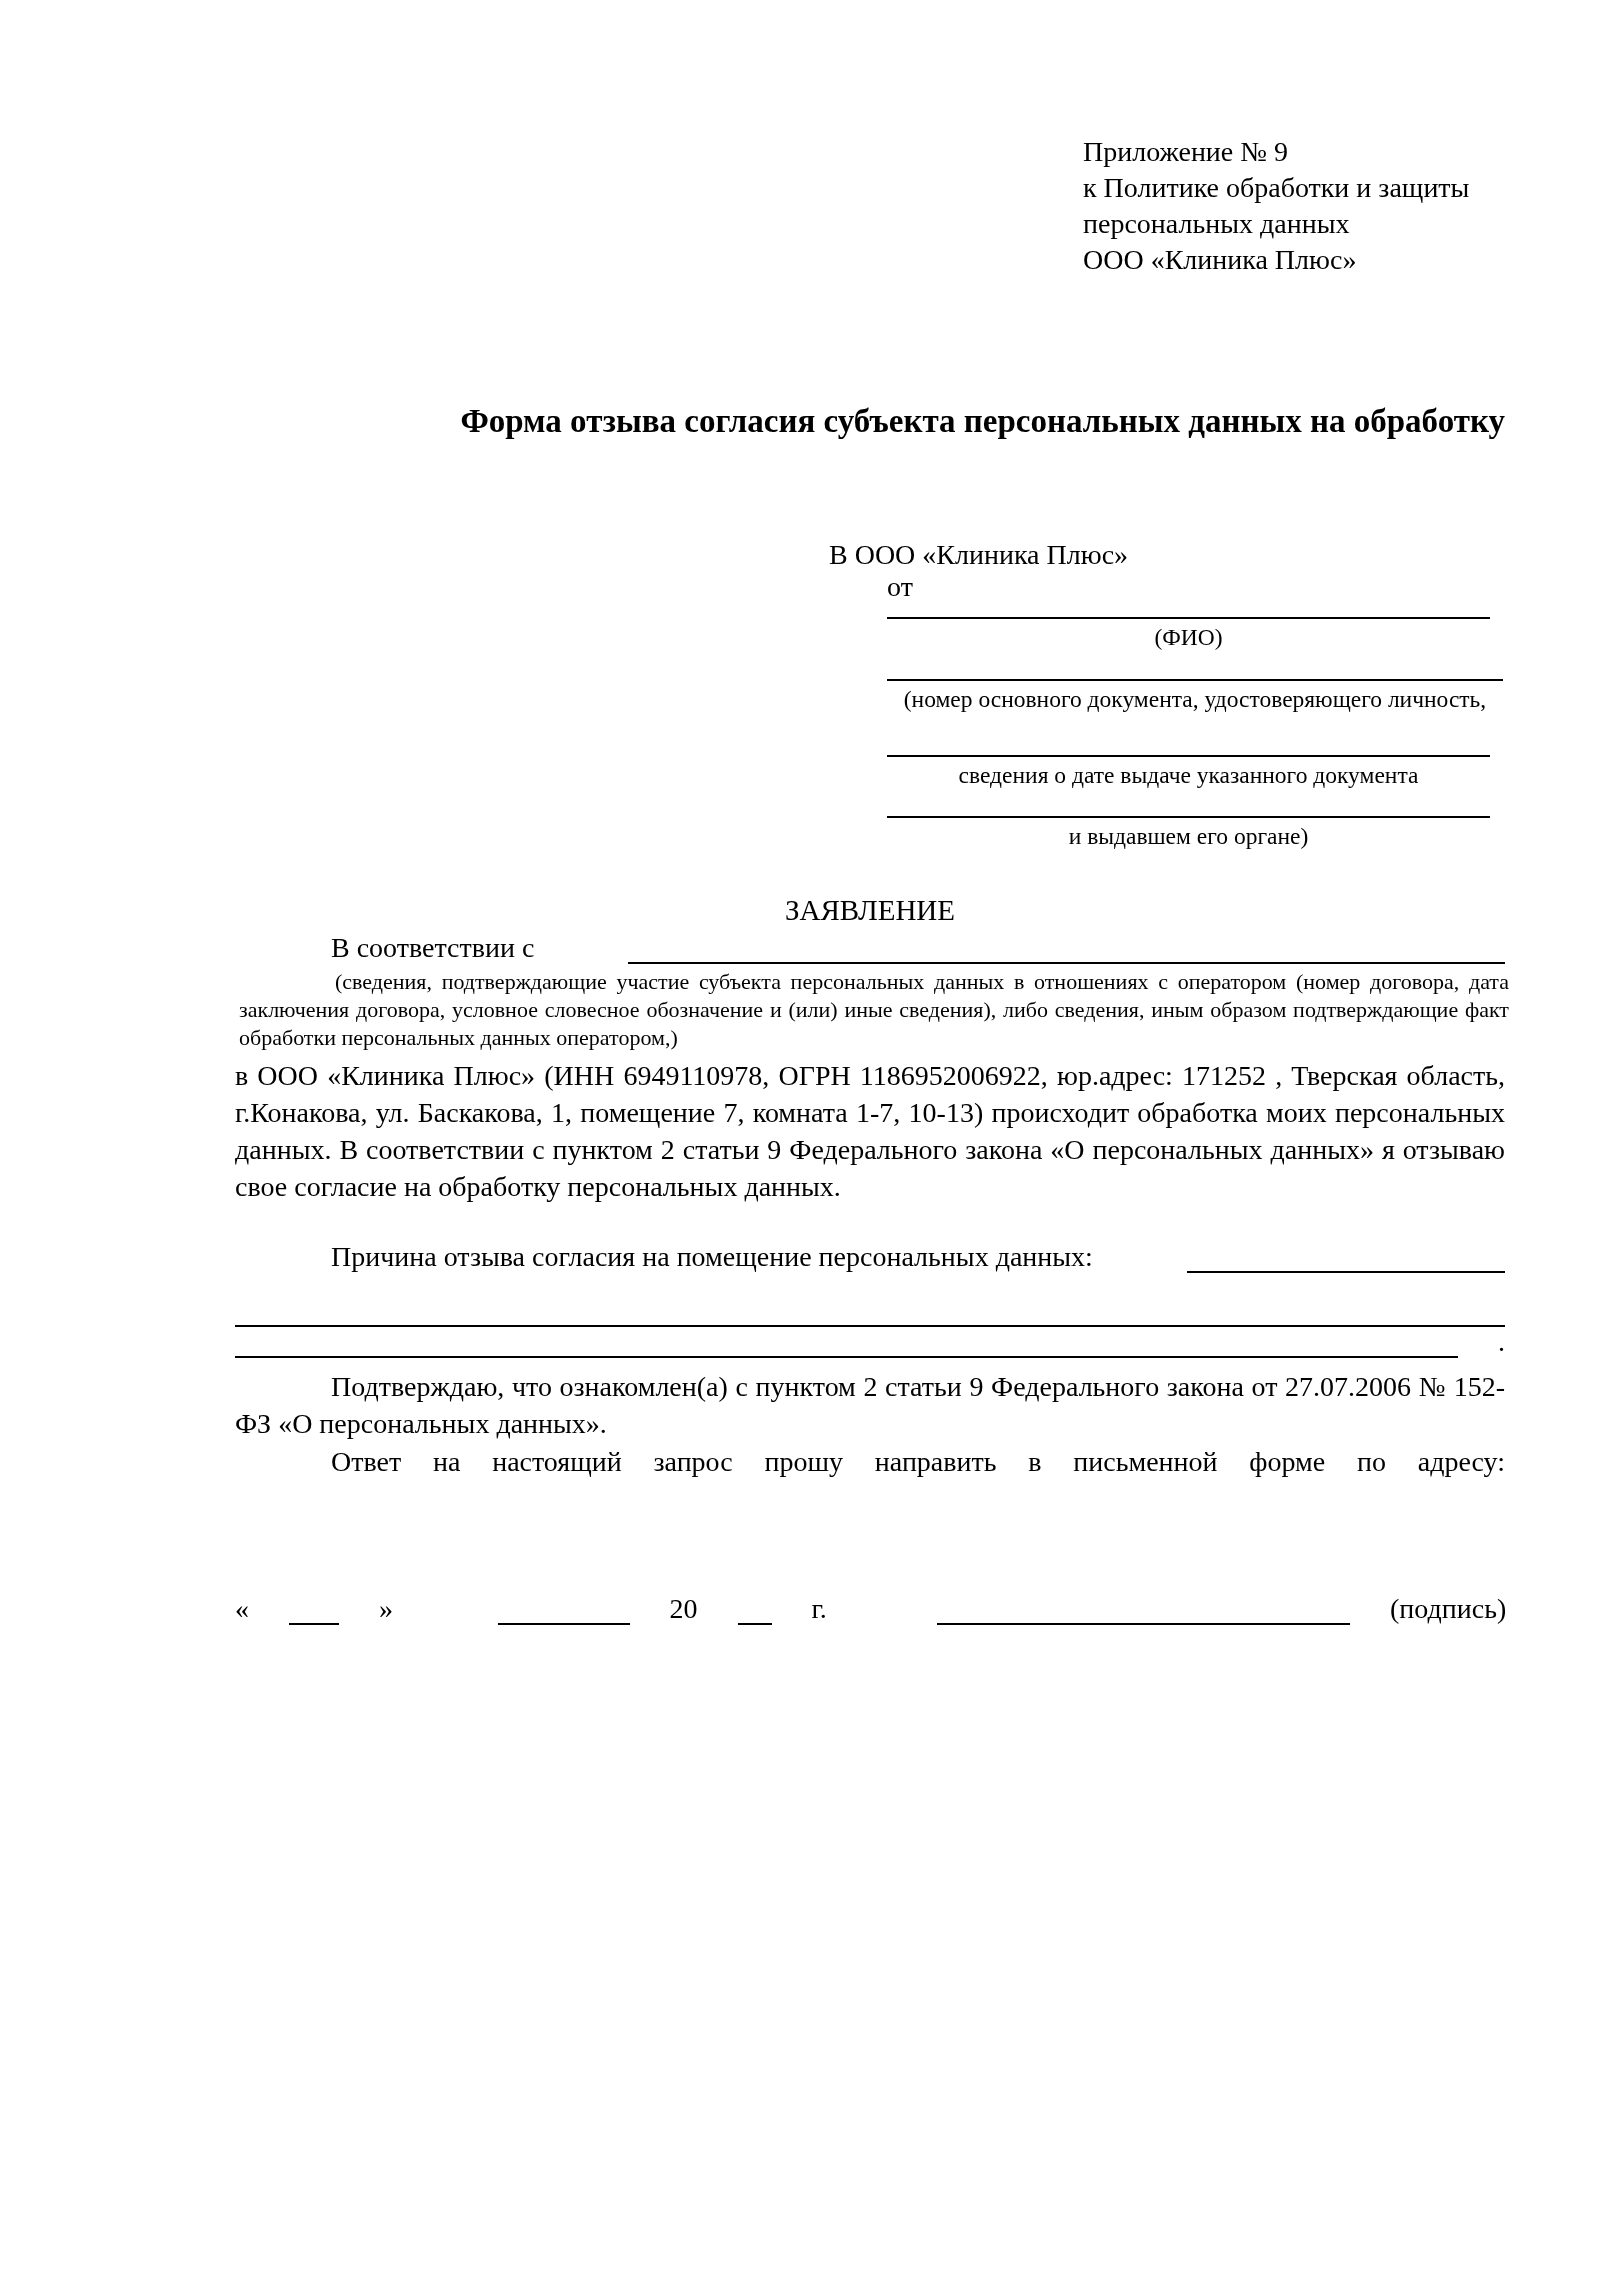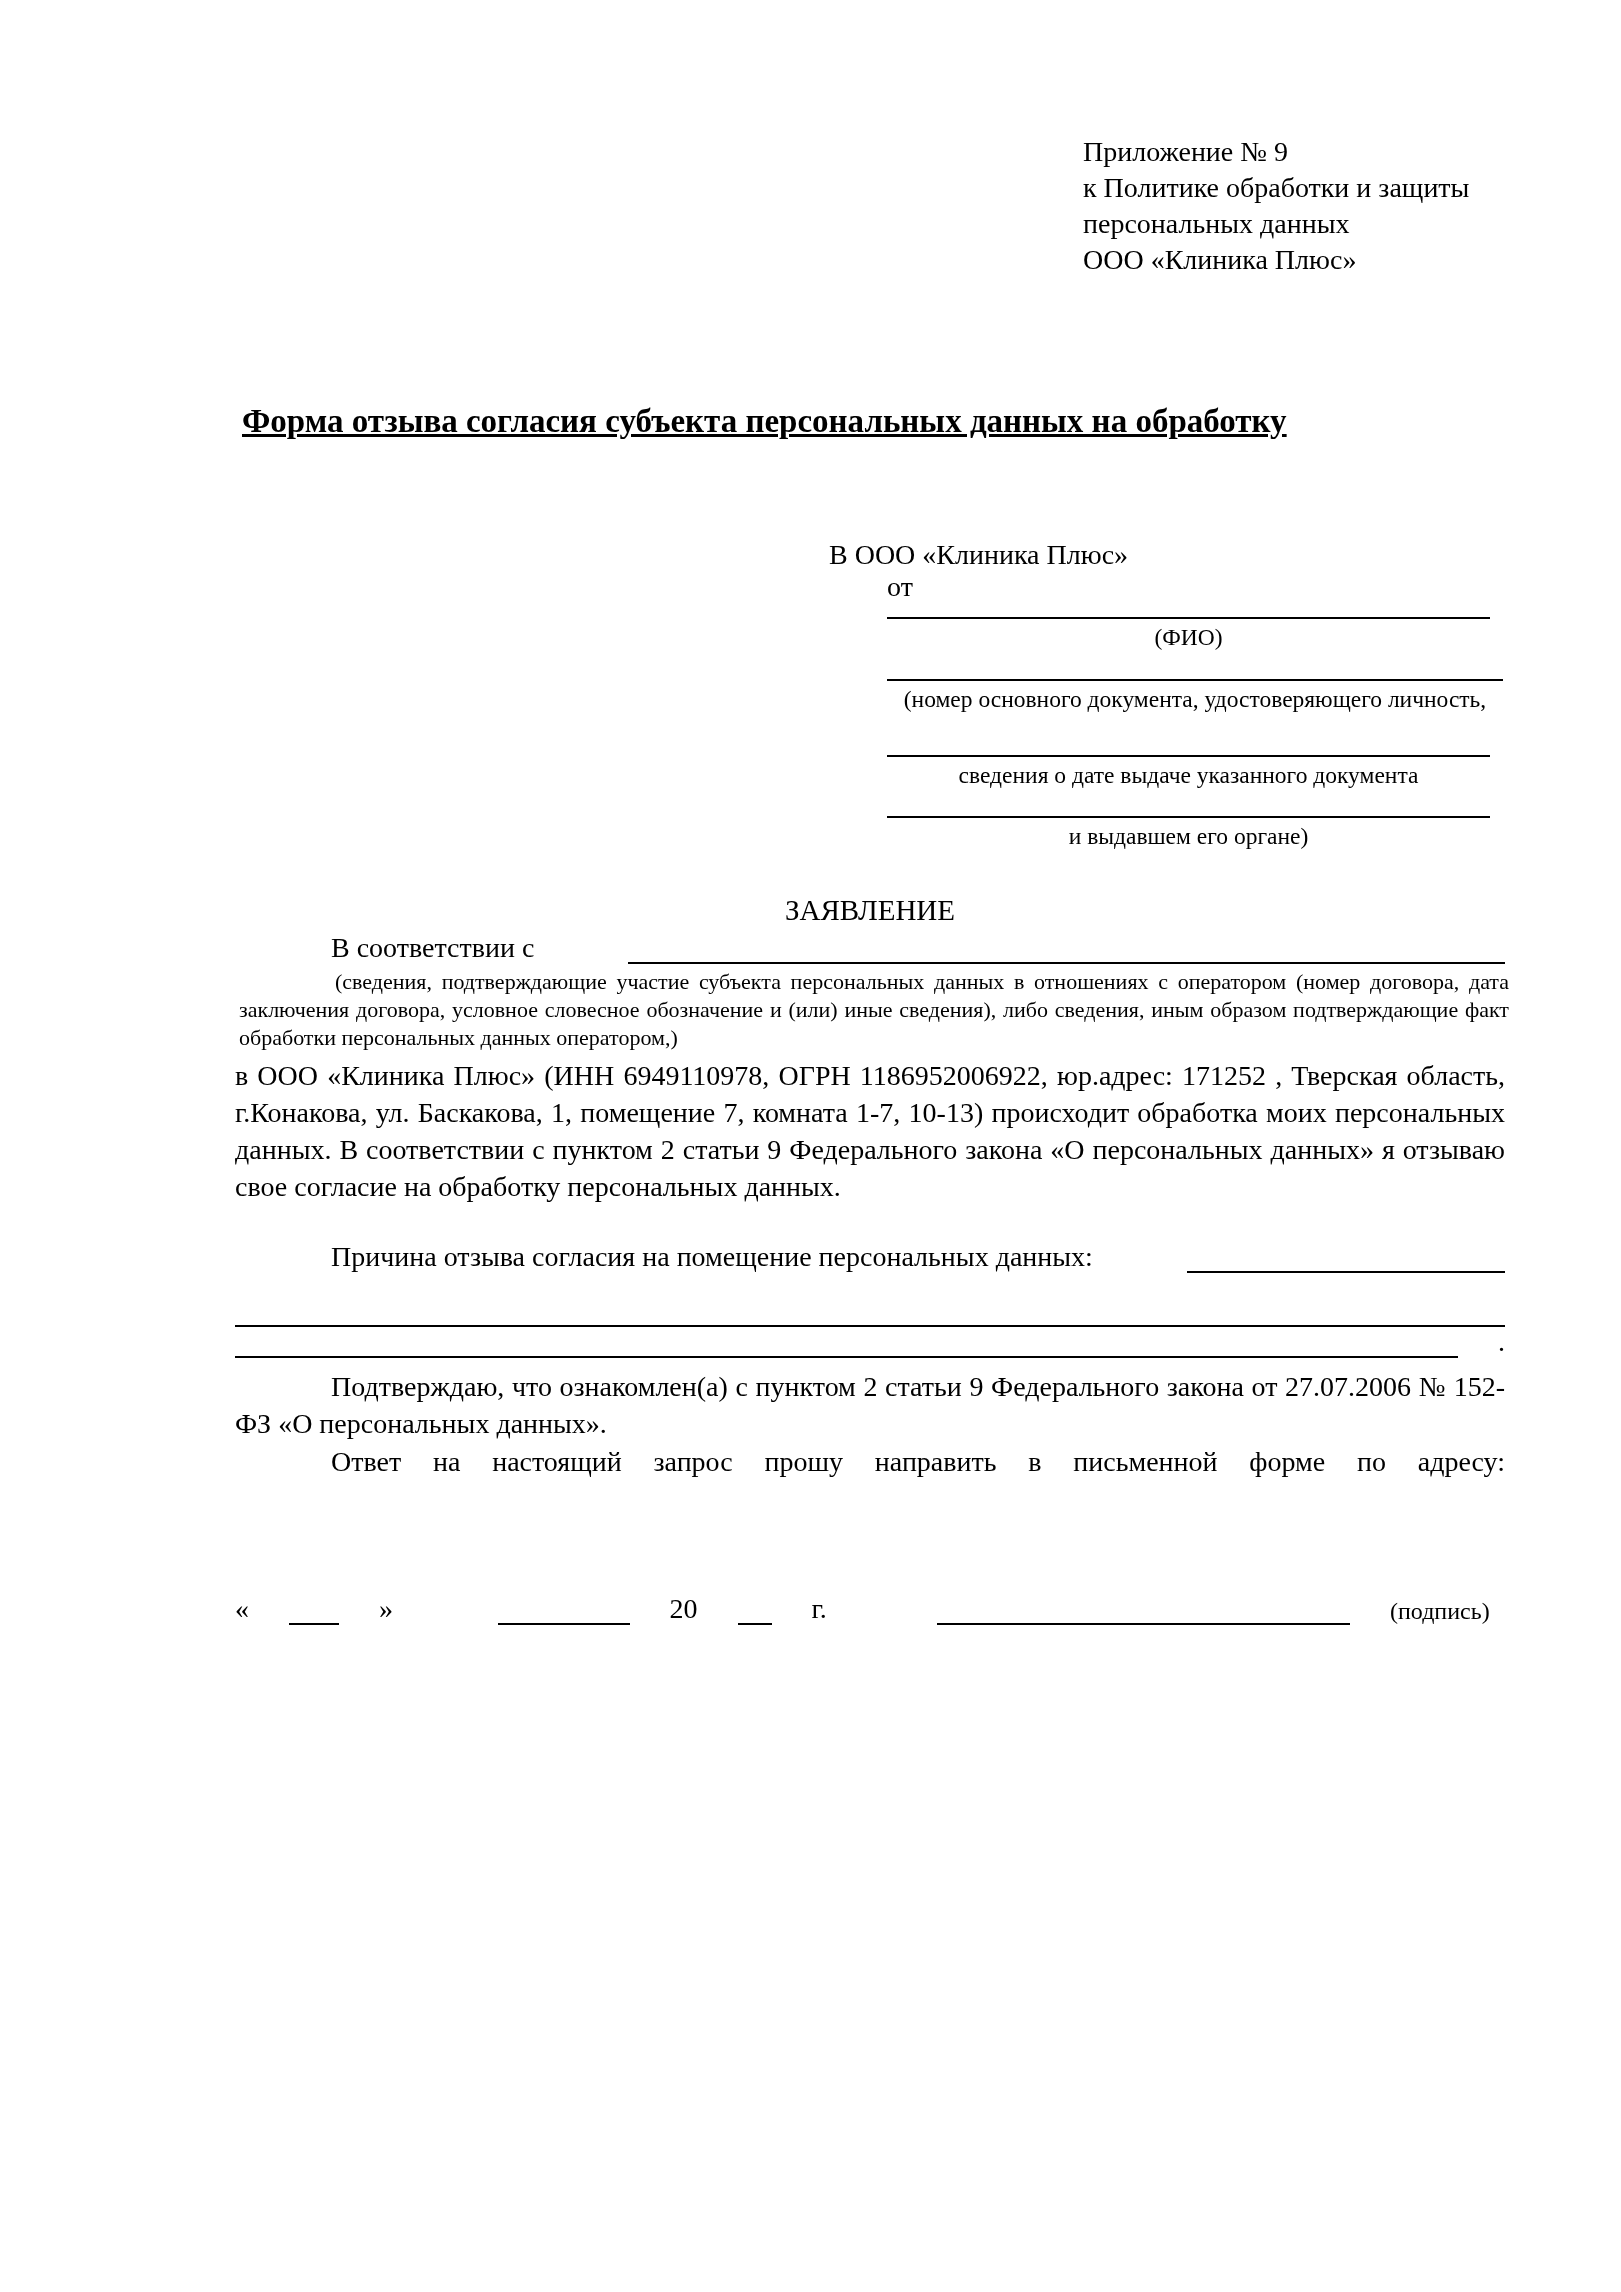--- a/index.html
+++ b/index.html
@@ -10,23 +10,23 @@
     font-family:"Liberation Serif","DejaVu Serif",serif;
     overflow:hidden;
   }
   .abs{position:absolute;}
   .header-block{
     left:1083px;top:134px;
     font-size:28px;line-height:36px;
     white-space:nowrap;
   }
   .doc-title{
-    left:242px;top:395px;width:1270px;
-    text-align:left;font-weight:bold;
-    font-size:33px;line-height:52px;text-decoration:underline;
+    left:235px;top:395px;width:1270px;
+    text-align:right;font-weight:bold;
+    font-size:33px;line-height:52px;
   }
   .addr-to{left:829px;top:539px;font-size:28px;white-space:nowrap;}
   .addr-from{left:887px;top:571px;font-size:28px;}
   .fline{height:0;border-top:2px solid #000;}
   .flabel{
     width:603px;text-align:center;
     font-size:23.5px;line-height:27.4px;white-space:nowrap;
   }
   .stmt-heading{
     left:235px;top:892px;width:1270px;
@@ -57,21 +57,21 @@
   .reply-row1{
     left:235px;top:1443px;width:1270px;
     font-size:28px;line-height:37px;
     text-indent:96px;
     text-align:justify;text-align-last:justify;
     white-space:nowrap;
   }
   .reply-row2{left:235px;top:1480px;width:1270px;height:33px;font-size:28px;}
   .uline{display:inline-block;border-bottom:2px solid #000;height:29px;}
   .date-group{left:235px;top:1590px;height:35px;font-size:28px;}
-  .sign-group{left:937px;top:1590px;height:35px;font-size:24px;text-align:right;}
+  .sign-group{left:937px;top:1590px;height:35px;font-size:28px;text-align:right;}
   .b51{width:50px;} .b135{width:132px;} .b35{width:34px;} .b421{width:413px;} .b548{width:537px;}
 </style>
 </head>
 <body>
 
 <div class="page">
 
   <div class="abs header-block">
     <div>Приложение № 9</div>
     <div>к Политике обработки и защиты</div>

